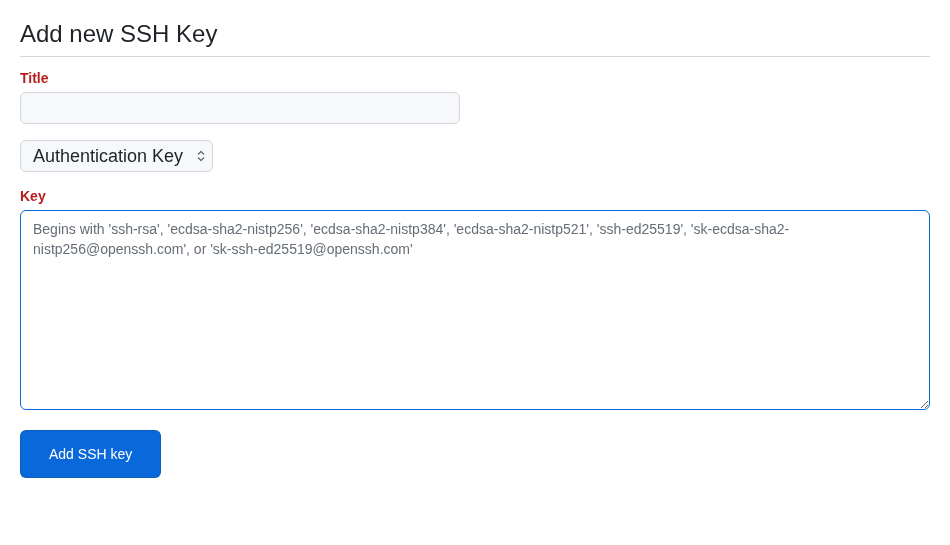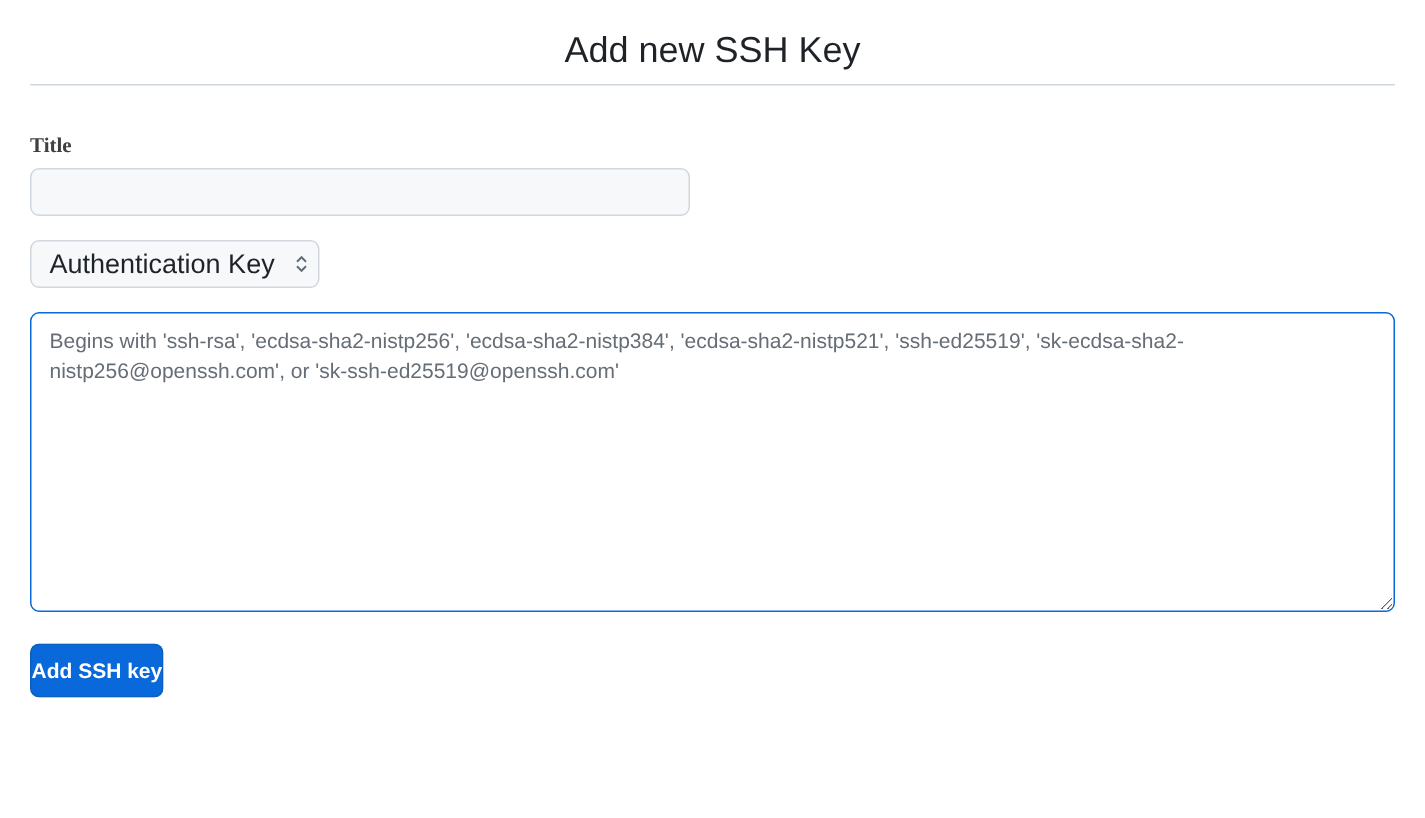--- a/index.html
+++ b/index.html
@@ -13,33 +13,31 @@
       padding: 20px;
       width: 950px;
       color: #1f2328;
     }
     .title-heading {
       font-size: 24px;
       font-weight: 400;
       color: #1f2328;
       padding-bottom: 8px;
       border-bottom: 1px solid #d0d7de;
-      margin-bottom: 33px;
-      text-align: center;
+      margin-bottom: 13px;
     }
     .field-group {
       margin-bottom: 16px;
     }
     .field-label {
       display: block;
       font-size: 14px;
       font-weight: 600;
-      color: #404040;
+      color: #b91c1c;
       margin-bottom: 6px;
-      font-family: Liberation Serif, serif;
     }
     .text-input {
       width: 440px;
       height: 32px;
       padding: 5px 12px;
       font-size: 14px;
       line-height: 20px;
       color: #1f2328;
       background-color: #f6f8fa;
       border: 1px solid #d0d7de;
@@ -91,30 +89,30 @@
       border-radius: 6px;
       outline: none;
       resize: both;
       font-family: inherit;
     }
     .textarea-input::placeholder {
       color: #656d76;
     }
     .submit-button {
       display: inline-block;
-      padding: 6px 0;
+      padding: 6px 28px;
       font-size: 14px;
-      font-weight: 700;
+      font-weight: 400;
       line-height: 20px;
       color: #ffffff;
       background-color: #0969da;
       border: 1px solid rgba(31,35,40,0.15);
       border-radius: 6px;
       cursor: pointer;
-      height: 36px;
+      height: 48px;
     }
   </style>
 </head>
 <body>
 
 
 
 <h2 class="title-heading">Add new SSH Key</h2>
 
 <div class="field-group">
@@ -132,19 +130,20 @@
           <path d="M1 4 L4 1 L7 4" fill="none" stroke="#656d76" stroke-width="1.3"></path>
         </svg>
       <svg width="8" height="5" viewBox="0 0 8 5">
           <path d="M1 1 L4 4 L7 1" fill="none" stroke="#656d76" stroke-width="1.3"></path>
         </svg>
     </span>
   </div>
 </div>
 
 <div class="field-group">
+  <label class="field-label">Key</label>
   <textarea class="textarea-input" placeholder="Begins with 'ssh-rsa', 'ecdsa-sha2-nistp256', 'ecdsa-sha2-nistp384', 'ecdsa-sha2-nistp521', 'ssh-ed25519', 'sk-ecdsa-sha2-nistp256@openssh.com', or 'sk-ssh-ed25519@openssh.com'" style=""></textarea>
 </div>
 
 <button class="submit-button">Add SSH key</button>
 
 
 
 
 </body></html>

